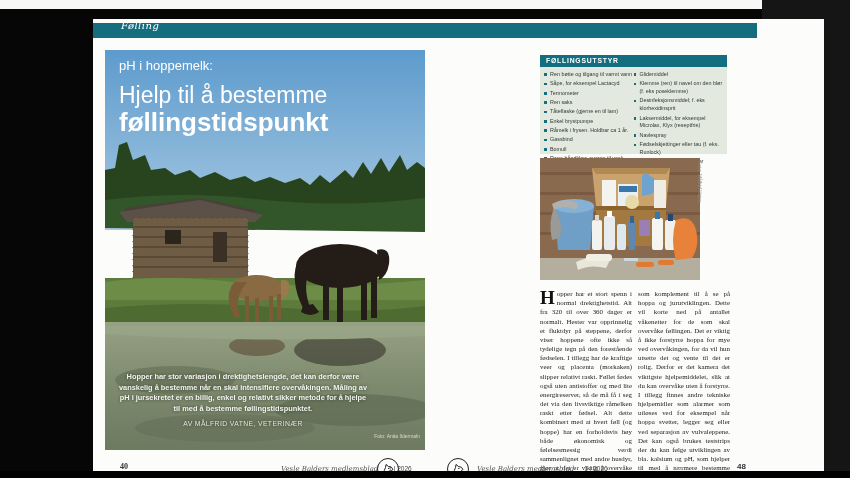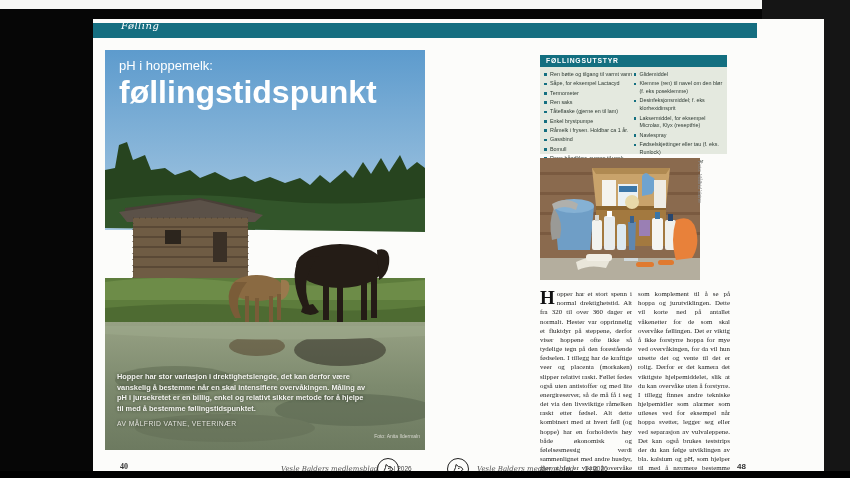--- a/index.html
+++ b/index.html
@@ -11,24 +11,24 @@
   .bottom-black-bar { position:absolute; left:0; top:471px; width:850px; height:7px; background:#000; }
   .spread { position:absolute; left:93px; top:19px; width:731px; height:462px; background:#fcfcfa; }
 
   .section-bar { position:absolute; left:0; top:4px; width:664px; height:15px; background:#156e80; }
   .section-label { position:absolute; left:28px; top:1px; color:#fff; font-family:"DejaVu Serif", serif; font-style:italic; font-size:10px; letter-spacing:0.5px; }
 
   
   .hero { position:absolute; left:12px; top:31px; width:320px; height:400px; overflow:hidden; }
   .hero svg { position:absolute; left:0; top:0; }
   .hero-titles { position:absolute; left:14px; top:8px; color:#fff; }
-  .title-kicker { font-size:13px; font-weight:400; margin-bottom:2px; }
+  .title-kicker { font-size:13px; font-weight:400; margin-bottom:10px; }
   .title-line1 { font-size:23px; font-weight:400; line-height:1.1; }
-  .title-line2 { font-size:32px; font-weight:700; line-height:1.12; }
-  .hero-caption { position:absolute; left:12px; top:322px; width:252px; color:#f2f2ee; font-size:7.4px; font-weight:700; line-height:1.42; text-shadow:0 0 3px rgba(40,50,35,.8); }
+  .title-line2 { font-size:26px; font-weight:700; line-height:1.12; }
+  .hero-caption { position:absolute; left:12px; top:322px; width:252px; color:#f2f2ee; font-size:7.4px; font-weight:700; line-height:1.42; text-shadow:0 0 3px rgba(40,50,35,.8);text-align:center; }
   .hero-byline { margin-top:5px; font-weight:400; font-size:6.8px; letter-spacing:0.4px; color:#e4e4de; }
   .hero-credit { position:absolute; right:5px; top:383px; color:#d8d8d0; font-size:5px; }
 
   
   .equip-box { position:absolute; left:447px; top:36px; width:187px; height:99px; background:#e4e9df; }
   .equip-head { height:12px; background:#136f80; color:#fff; font-size:6.8px; font-weight:700; letter-spacing:0.8px; padding:2px 0 0 6px; }
   .equip-cols { display:flex; padding:4px 4px 0 4px; }
   .equip-col { width:50%; list-style:none; }
   .equip-col li { position:relative; font-size:5.4px; line-height:1.45; color:#2e3a33; padding-left:6px; margin-bottom:1.5px; }
   .equip-col li::before { content:""; position:absolute; left:0; top:2.4px; width:2.6px; height:2.6px; background:#136f80; }
@@ -130,20 +130,21 @@
           <ellipse cx="152" cy="296" rx="28" ry="10" fill="#55432c"></ellipse>
           <path d="M0,276 L320,276 L320,286 Q160,294 0,284 Z" fill="#9eaa8c"></path>
           <ellipse cx="70" cy="330" rx="60" ry="14" fill="#5f6b52"></ellipse>
           <ellipse cx="250" cy="360" rx="80" ry="16" fill="#5a6650"></ellipse>
           <ellipse cx="120" cy="378" rx="90" ry="14" fill="#646f57"></ellipse>
         </g>
       </svg>
 
       <div class="hero-titles">
         <div class="title-kicker">pH i hoppemelk:</div>
+        <div class="title-line1">Hjelp til å bestemme</div>
         <div class="title-line2">føllingstidspunkt</div>
       </div>
 
       <div class="hero-caption">
         <span>Hopper har stor variasjon i drektighetslengde, det kan derfor være vanskelig å bestemme når en skal intensifiere overvåkingen. Måling av pH i jursekretet er en billig, enkel og relativt sikker metode for å hjelpe til med å bestemme føllingstidspunktet.</span>
         <div class="hero-byline">AV MÅLFRID VATNE, VETERINÆR</div>
       </div>
       <div class="hero-credit">Foto: Anita Ildermaln</div>
     </div>
 

